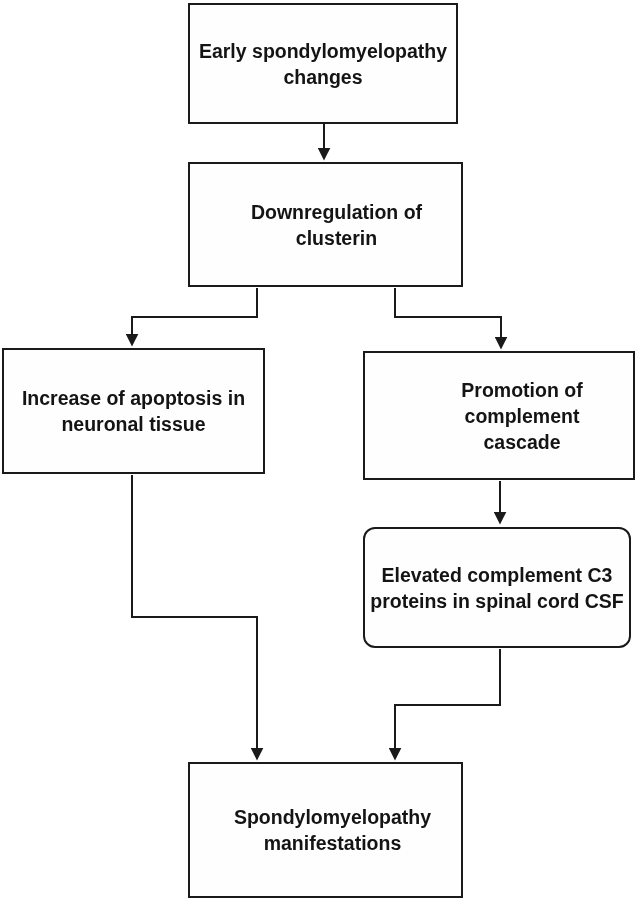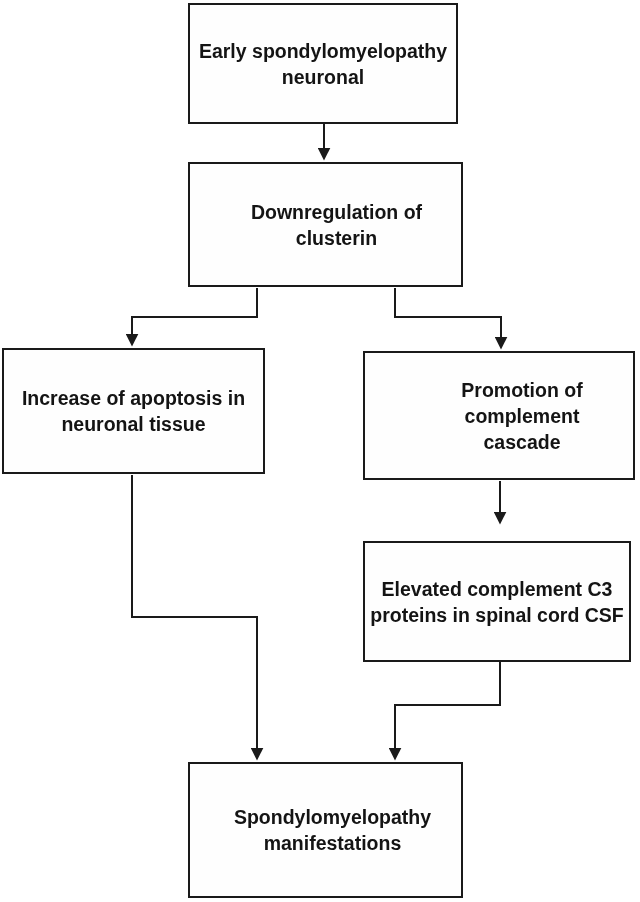--- a/index.html
+++ b/index.html
@@ -51,21 +51,21 @@
     line-height:26px;
     font-weight:bold;
     color:var(--text);
     white-space:pre-line;
   }
   
   #node-early       {left:188px; top:3px;   width:270px; height:121px;}
   #node-downreg     {left:188px; top:162px; width:275px; height:125px;padding-left:24px;}
   #node-apoptosis   {left:2px;   top:348px; width:263px; height:126px;}
   #node-cascade     {left:363px; top:351px; width:272px; height:129px;padding-left:48px;}
-  #node-c3          {left:363px; top:541px; width:268px; height:121px;}
+  #node-c3          {left:363px; top:527px; width:268px; height:121px;border-radius:12px;}
   #node-manifest    {left:188px; top:762px; width:275px; height:136px;padding-left:16px;}
 </style>
 </head>
 <body>
 
 <div class="canvas">
 
   <svg class="edges" viewBox="0 0 640 902" xmlns="http://www.w3.org/2000/svg">
     <defs>
       <marker id="arrow" viewBox="0 0 10 10" refX="8" refY="5" markerWidth="6.5" markerHeight="6.5" orient="auto-start-reverse">
@@ -76,21 +76,21 @@
     <polyline class="edge" points="324,124 324,158" marker-end="url(#arrow)"></polyline>
     <polyline class="edge" points="257,288 257,317 132,317 132,344" marker-end="url(#arrow)"></polyline>
     <polyline class="edge" points="395,288 395,317 501,317 501,347" marker-end="url(#arrow)"></polyline>
     <polyline class="edge" points="500,481 500,522" marker-end="url(#arrow)"></polyline>
     <polyline class="edge" points="132,475 132,617 257,617 257,758" marker-end="url(#arrow)"></polyline>
     <polyline class="edge" points="500,649 500,705 395,705 395,758" marker-end="url(#arrow)"></polyline>
   </svg>
 
   <div class="node" id="node-early">
     <span class="node-label">Early spondylomyelopathy
-neuronal</span>
+changes</span>
   </div>
 
   <div class="node" id="node-downreg">
     <span class="node-label">Downregulation of clusterin</span>
   </div>
 
   <div class="node" id="node-apoptosis">
     <span class="node-label">Increase of apoptosis in
 neuronal tissue</span>
   </div>

